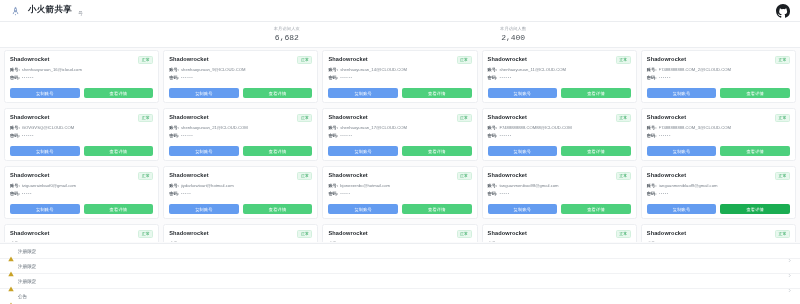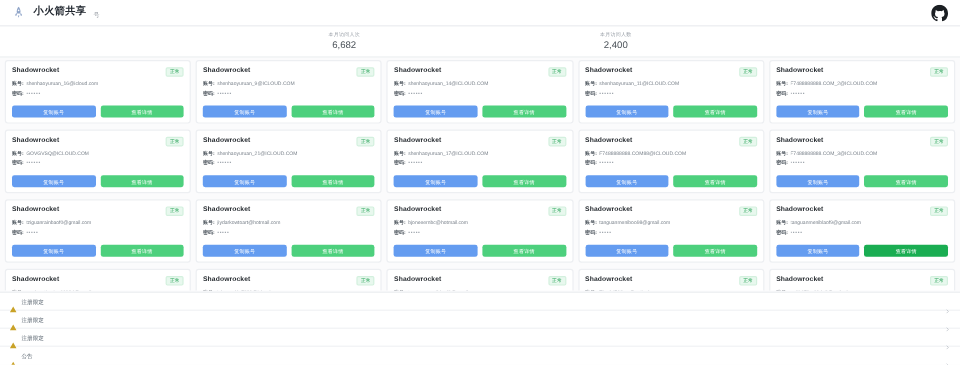--- a/index.html
+++ b/index.html
@@ -28,20 +28,21 @@
   }
   .brand-sub { font-size: 5px; color: #8a9099; margin-left: -1px; align-self: flex-end; padding-bottom:1px;}
   .gh { position: absolute; right: 10px; top: 4px; width: 14px; height: 14px; color: #1b1f23; }
 
   
   .stats {
     height: 26px; background: #ffffff;
     border-bottom: 1px solid #eceef1;
     display: flex; align-items: center; justify-content: center;
     gap: 200px;
+    font-family: Liberation Mono, monospace;
   }
   .stat { text-align: center; line-height: 1.15; }
   .stat-label { font-size: 4.2px; color: #9aa0a8; letter-spacing: .2px; }
   .stat-value { font-size: 8px; color: #4a5158; margin-top: 1px; }
 
   
   .grid-wrap {
     position: absolute; left: 0; right: 0;
     top: 48px; bottom: 62px;
     overflow: hidden;

